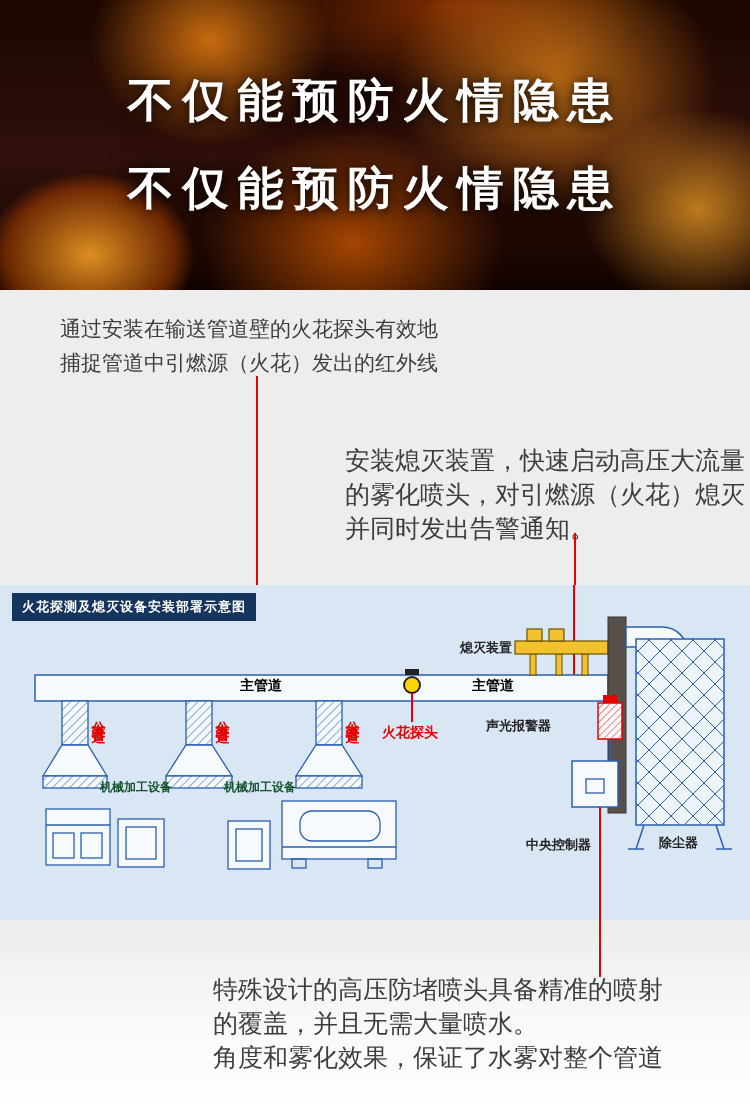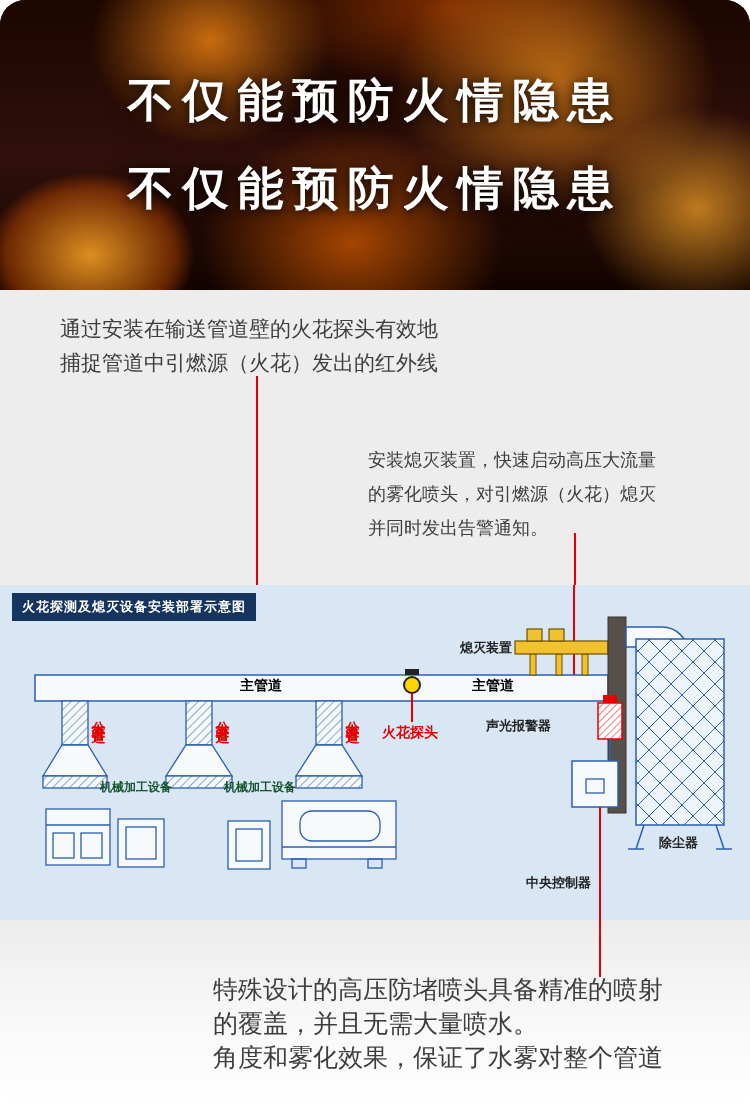--- a/index.html
+++ b/index.html
@@ -1,17 +1,17 @@
 <!DOCTYPE html>
 <html><head>
 <meta charset="utf-8">
 <style>
   html,body{margin:0;padding:0;background:#ffffff;}
   .page{position:relative;width:750px;height:1110px;overflow:hidden;
-        font-family:"Liberation Sans","DejaVu Sans",sans-serif;background:#ffffff;border-radius:25px;}
+        font-family:"Liberation Sans","DejaVu Sans",sans-serif;background:#ffffff;}
 
   
   .hero{position:absolute;left:0;top:0;width:750px;height:290px;
         display:flex;flex-direction:column;align-items:center;justify-content:center;gap:26px;
         background-color:#140400;
         background-image:
           radial-gradient(140px 110px at 12% 88%, rgba(255,166,38,.85), rgba(255,100,0,.35) 60%, transparent 75%),
           radial-gradient(170px 150px at 28% 14%, rgba(255,140,20,.75), transparent 70%),
           radial-gradient(210px 160px at 47% 84%, rgba(255,110,0,.6), transparent 72%),
           radial-gradient(230px 190px at 74% 28%, rgba(255,150,30,.7), transparent 70%),
@@ -19,21 +19,21 @@
           radial-gradient(260px 110px at 60% 2%, rgba(190,70,0,.6), transparent 75%),
           linear-gradient(180deg,#1c0600,#30100a 55%,#120300);}
   .hero-line{color:#ffffff;font-size:46px;font-weight:bold;letter-spacing:9px;
              text-shadow:0 2px 10px rgba(0,0,0,.75), 0 0 24px rgba(0,0,0,.5);white-space:nowrap;}
 
   
   .mid{position:absolute;left:0;top:290px;width:750px;height:295px;background:#ededed;}
   .note{position:absolute;color:#3d3d3d;white-space:nowrap;}
   .note-line{white-space:nowrap;}
   .note1{left:60px;top:22px;font-size:21px;line-height:34px;}
-  .note2{left:345px;top:153px;font-size:18px;line-height:34px;margin-left:23px;}
+  .note2{left:345px;top:153px;font-size:25px;line-height:34px;}
   .connector{position:absolute;width:2px;background:#e60000;}
   .c1{left:256px;top:86px;height:209px;}
   .c2{left:574px;top:243px;height:52px;}
 
   
   .diagram{position:absolute;left:0;top:585px;width:750px;height:335px;background:#d9e6f4;}
   .diagram svg{position:absolute;left:0;top:0;}
   .badge{position:absolute;left:12px;top:8px;background:#16355e;color:#ffffff;
          font-size:13px;font-weight:bold;letter-spacing:1px;padding:5px 10px;white-space:nowrap;}
   .dlabel{position:absolute;font-weight:bold;white-space:nowrap;}
@@ -45,21 +45,21 @@
   .duct1{left:240px;top:92px;}
   .duct2{left:472px;top:92px;}
   .br1{left:90px;top:125px;}
   .br2{left:214px;top:125px;}
   .br3{left:344px;top:125px;}
   .mach1{left:100px;top:194px;}
   .mach2{left:224px;top:194px;}
   .spark{left:382px;top:139px;}
   .ext{left:460px;top:54px;}
   .alarm{left:486px;top:132px;}
-  .ctrl{left:526px;top:251px;margin-top:38px;}
+  .ctrl{left:526px;top:251px;}
   .dust{left:659px;top:249px;}
 
   
   .bottom{position:absolute;left:0;top:920px;width:750px;height:190px;
           background:linear-gradient(180deg,#ececec,#f9f9f9 55%,#ffffff);}
   .c3{left:599px;top:0;height:57px;}
   .note3{left:213px;top:52px;font-size:25px;line-height:34px;color:#3d3d3d;}
 </style>
 </head>
 <body>

